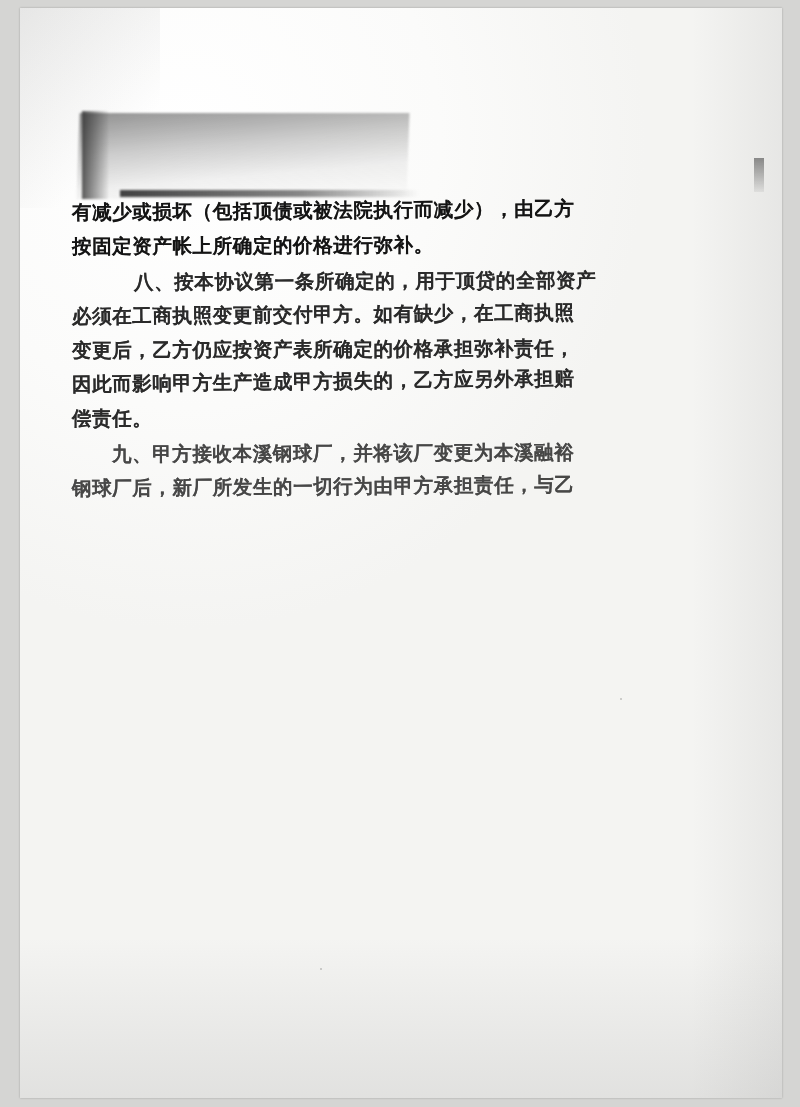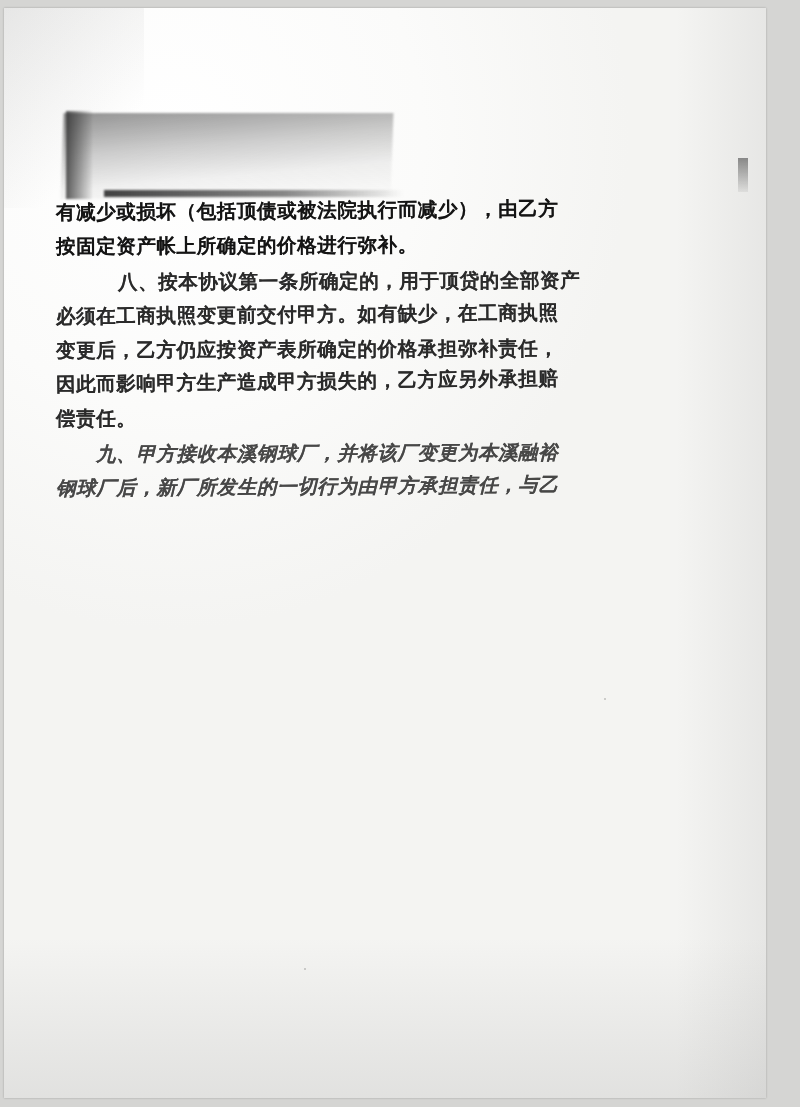--- a/index.html
+++ b/index.html
@@ -15,21 +15,21 @@
   }
   #page {
     position: relative;
     width: 800px;
     height: 1107px;
     background: #d5d5d3;
   }
   
   .sheet {
     position: absolute;
-    left: 4px;
+    left: 20px;
     top: 8px;
     width: 762px;
     height: 1090px;
     background:
       radial-gradient(ellipse 60% 45% at 22% 12%, #ffffff 0%, #fbfbfa 55%, #f4f4f2 100%),
       linear-gradient(180deg, #fdfdfc 0%, #fafaf8 40%, #f6f6f4 70%, #efefec 100%);
     box-shadow: 0 0 2px rgba(0,0,0,0.25);
   }
   
   .shade-top-left {
@@ -126,21 +126,21 @@
   }
   
   .indent-1 { padding-left: 62px; }
   .indent-2 { padding-left: 40px; }
   .indent-3 { padding-left: 18px; }
   .tilt-a { transform: rotate(-0.45deg); transform-origin: left center; }
   .tilt-b { transform: rotate(-0.25deg); transform-origin: left center; }
   .tilt-c { transform: rotate(-0.7deg); transform-origin: left center; }
   .tilt-d { transform: rotate(0.15deg); transform-origin: left center; }
   .fade-1 { color: #2a2a2a; }
-  .fade-2 { color: #3a3a3a; opacity: 0.93; font-style: italic; }
+  .fade-2 { color: #3a3a3a; opacity: 0.93; }
   .bold-ink { font-weight: 700; color: #141414; }
   .gap-before { }
   .gap-small { margin-top: 5px; }
 </style>
 </head>
 <body>
 
 <div id="page">
   <div class="sheet">
     <div class="shade-top-left"></div>

